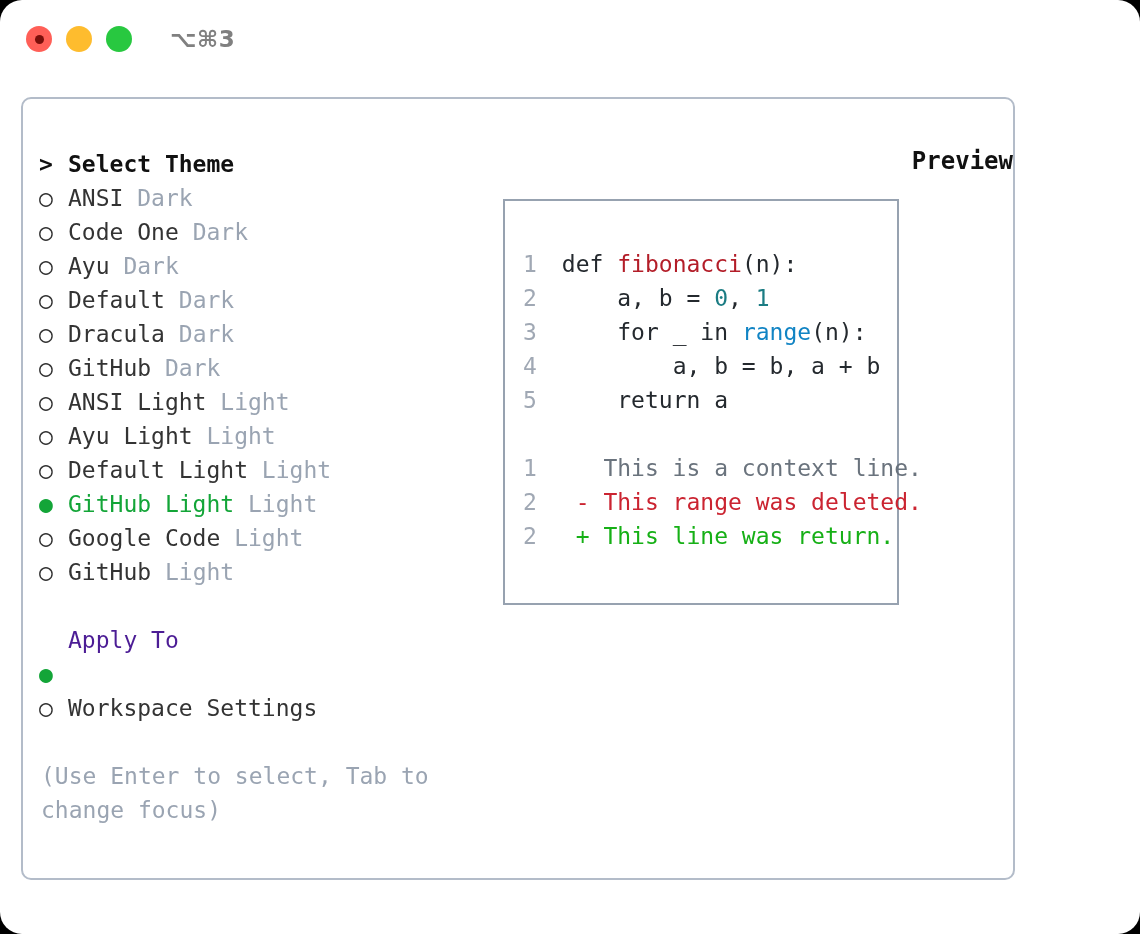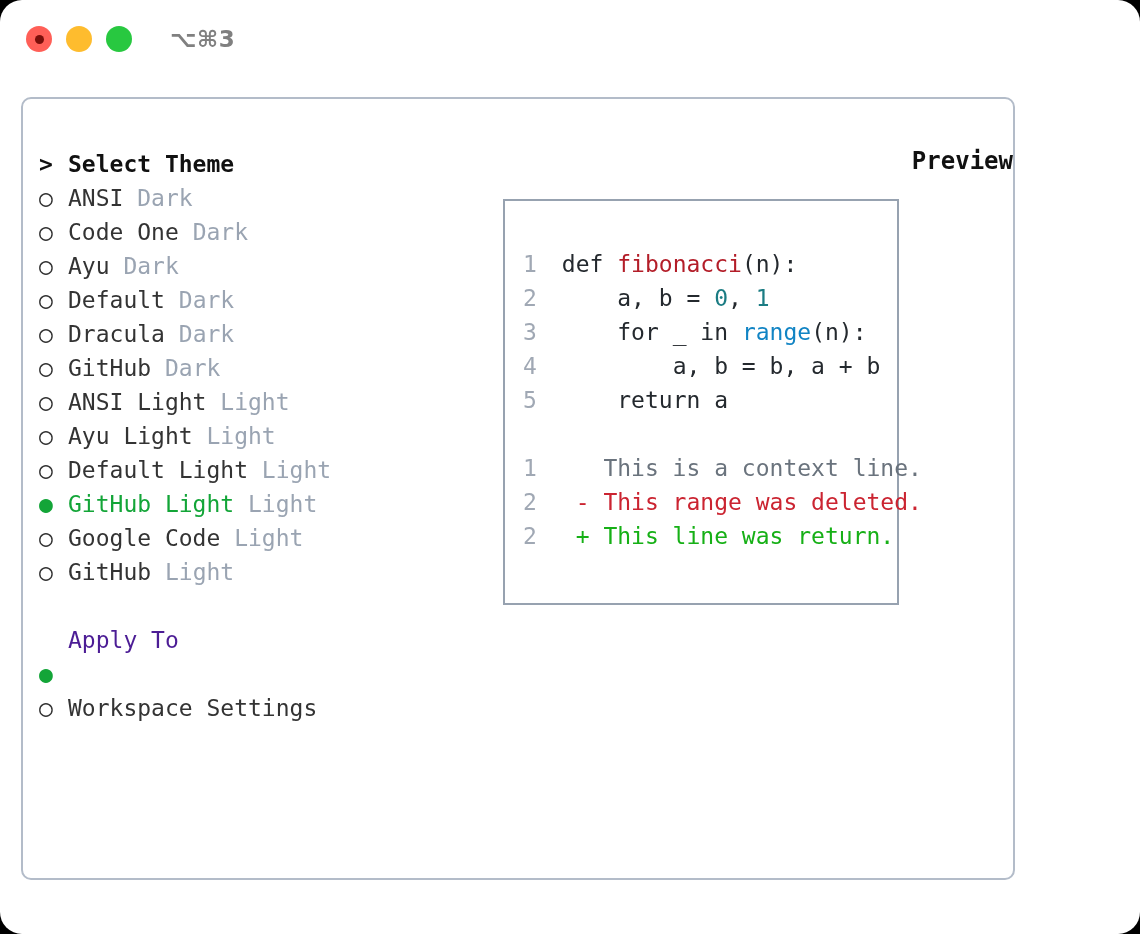--- a/index.html
+++ b/index.html
@@ -204,20 +204,21 @@
 
         <div class="section-head">
           <span class="marker">&nbsp;</span><span>Apply To</span>
         </div>
 
         <div id="apply-list">
             <div class="list-line"><span class="marker sel">●</span></div>
             <div class="list-line"><span class="marker">○</span><span class="label">Workspace Settings</span></div>
           </div>
 
+        <div id="hint">(Use Enter to select, Tab to change focus)</div>
       </div>
 
       <div id="right-col">
         <div id="preview-title">Preview</div>
         <div id="preview-box">
           <div id="code-block">
               <div class="code-line"><span class="lno">1</span> <span class="tok-def">def </span><span class="tok-fn">fibonacci</span><span class="tok-plain">(n):</span></div>
               <div class="code-line"><span class="lno">2</span> <span class="tok-plain">    a, b = </span><span class="tok-num">0</span><span class="tok-plain">, </span><span class="tok-num">1</span></div>
               <div class="code-line"><span class="lno">3</span> <span class="tok-plain">    for _ in </span><span class="tok-call">range</span><span class="tok-plain">(n):</span></div>
               <div class="code-line"><span class="lno">4</span> <span class="tok-plain">        a, b = b, a + b</span></div>

